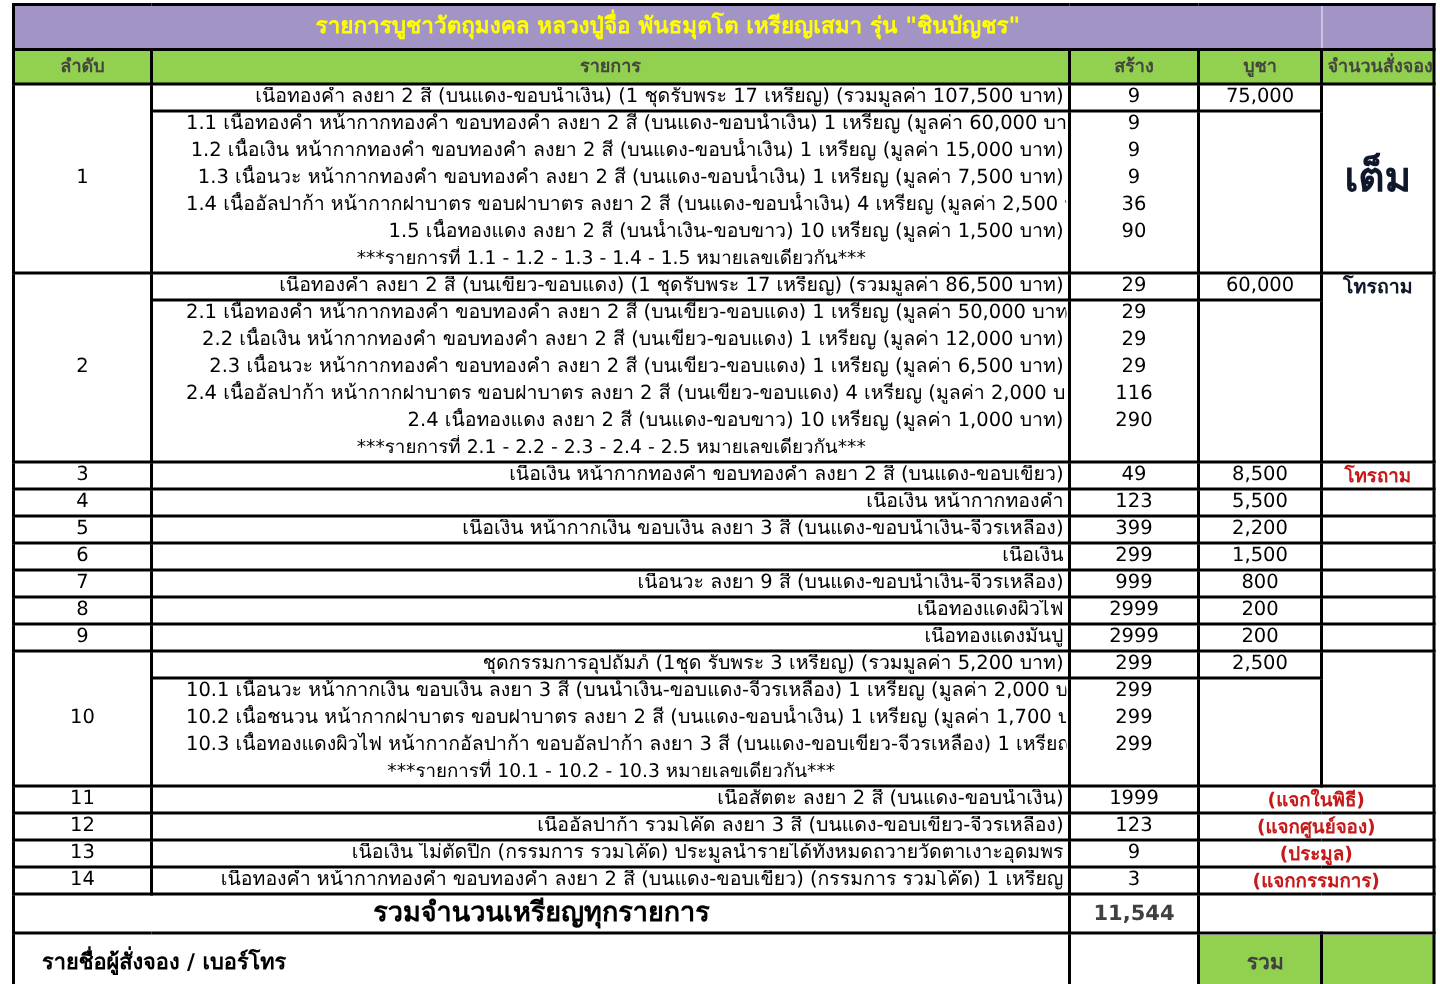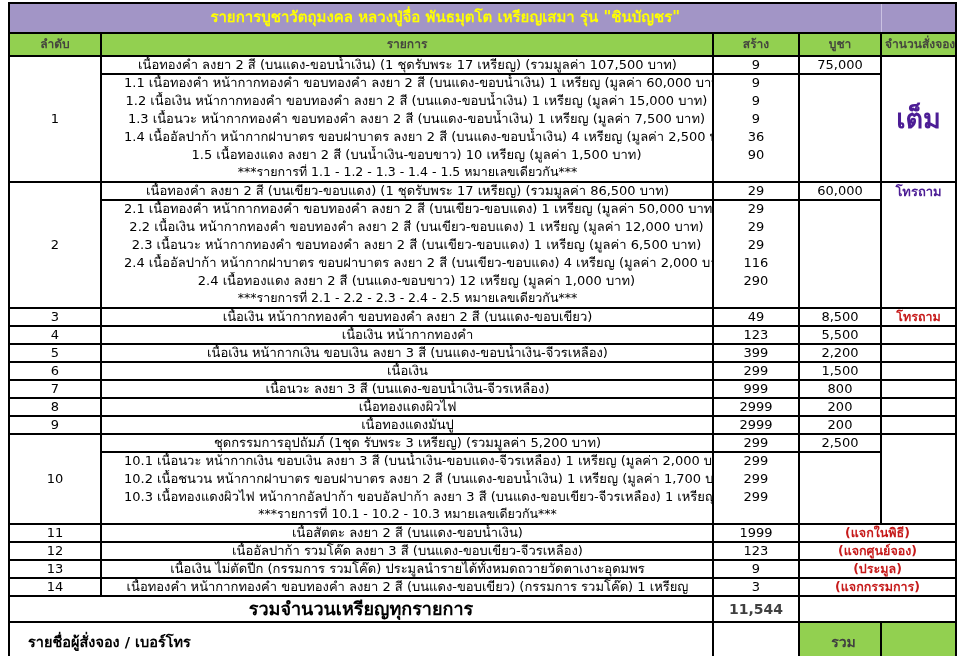--- a/index.html
+++ b/index.html
@@ -27,30 +27,30 @@
   tr.title td{background:#a295c6;}
   td.t1{border-right:1px solid #cbc2e2;text-align:center;color:#ffff00;font-weight:bold;font-size:15px;margin-top:36px;}
   td.t2{border-left:none;}
 
   
   tr.header td{background:#92d050;color:#45463e;font-weight:bold;font-size:12px;text-align:center;}
 
   
   .c-no{text-align:center;}
   .c-num{text-align:center;}
-  .c-item{text-align:center;padding-left:4px;}
+  .c-item{text-align:right;padding-left:4px;border-radius:9px;}
   .c-item.sub{padding-left:22px;}
   .c-note{text-align:center;font-size:12.5px;padding-left:4px;}
 
   
   tr.inner td{border-top:none;border-bottom:none;}
   tr.note td{border-bottom:2px solid #000;}
 
   
-  .c-status{text-align:center;color:#4c1d95;font-weight:bold;}
+  .c-status{text-align:center;color:#0f172a;font-weight:bold;}
   .c-status.full{font-size:27px;}
   .c-status.call{font-size:13px;vertical-align:top;padding-top:2px;}
   .c-remark{text-align:center;color:#c61a1a;font-weight:bold;font-size:12.5px;}
 
   
   .c-sumlabel{text-align:center;font-weight:bold;font-size:18px;}
   .c-total{text-align:center;color:#404040;font-weight:bold;font-size:14px;}
   .c-footlabel{font-weight:bold;font-size:14.5px;padding-left:18px;}
   .c-green{background:#92d050;}
   .c-green.sum{color:#404040;font-weight:bold;font-size:14px;text-align:center;padding-left:10px;}
@@ -141,21 +141,21 @@
     <td class="c-item sub">2.3 เนื้อนวะ หน้ากากทองคำ ขอบทองคำ ลงยา 2 สี (บนเขียว-ขอบแดง) 1 เหรียญ (มูลค่า 6,500 บาท)</td>
     <td class="c-num">29</td>
     <td class="c-num"></td>
   </tr>
   <tr class="inner h-s">
     <td class="c-item sub">2.4 เนื้ออัลปาก้า หน้ากากฝาบาตร ขอบฝาบาตร ลงยา 2 สี (บนเขียว-ขอบแดง) 4 เหรียญ (มูลค่า 2,000 บาท)</td>
     <td class="c-num">116</td>
     <td class="c-num"></td>
   </tr>
   <tr class="inner h-s">
-    <td class="c-item sub">2.4 เนื้อทองแดง ลงยา 2 สี (บนแดง-ขอบขาว) 12 เหรียญ (มูลค่า 1,000 บาท)</td>
+    <td class="c-item sub">2.4 เนื้อทองแดง ลงยา 2 สี (บนแดง-ขอบขาว) 10 เหรียญ (มูลค่า 1,000 บาท)</td>
     <td class="c-num">290</td>
     <td class="c-num"></td>
   </tr>
   <tr class="inner note h-s">
     <td class="c-note">***รายการที่ 2.1 - 2.2 - 2.3 - 2.4 - 2.5 หมายเลขเดียวกัน***</td>
     <td class="c-num"></td>
     <td class="c-num"></td>
   </tr>
 
   <tr class="h-s">
@@ -181,21 +181,21 @@
   </tr>
   <tr class="h-s">
     <td class="c-no">6</td>
     <td class="c-item">เนื้อเงิน</td>
     <td class="c-num">299</td>
     <td class="c-num">1,500</td>
     <td class="c-remark"></td>
   </tr>
   <tr class="h-s">
     <td class="c-no">7</td>
-    <td class="c-item">เนื้อนวะ ลงยา 3 สี (บนแดง-ขอบน้ำเงิน-จีวรเหลือง)</td>
+    <td class="c-item">เนื้อนวะ ลงยา 9 สี (บนแดง-ขอบน้ำเงิน-จีวรเหลือง)</td>
     <td class="c-num">999</td>
     <td class="c-num">800</td>
     <td class="c-remark"></td>
   </tr>
   <tr class="h-s">
     <td class="c-no">8</td>
     <td class="c-item">เนื้อทองแดงผิวไฟ</td>
     <td class="c-num">2999</td>
     <td class="c-num">200</td>
     <td class="c-remark"></td>

